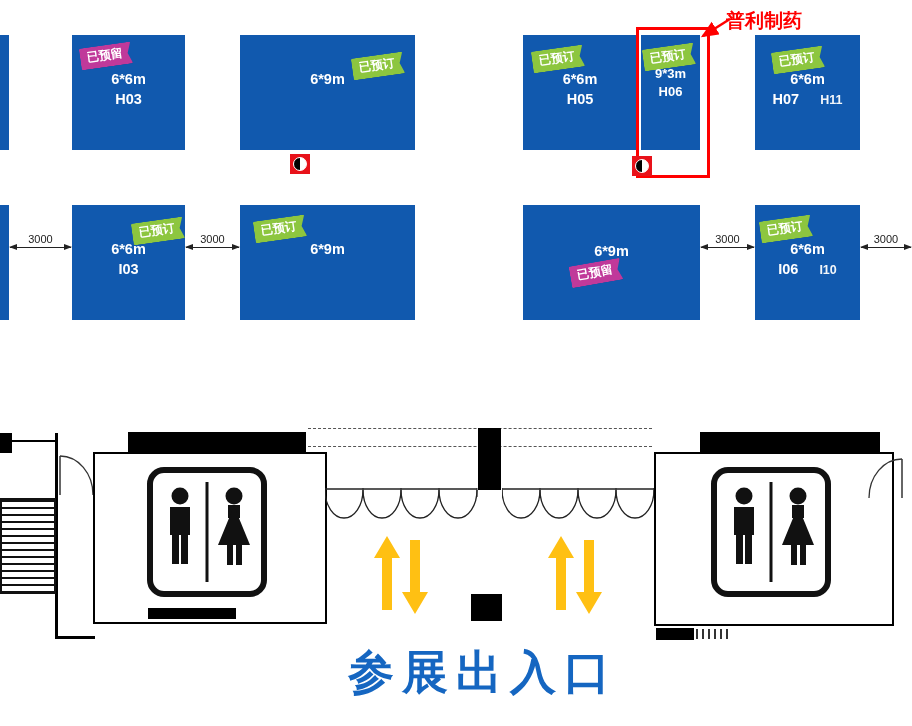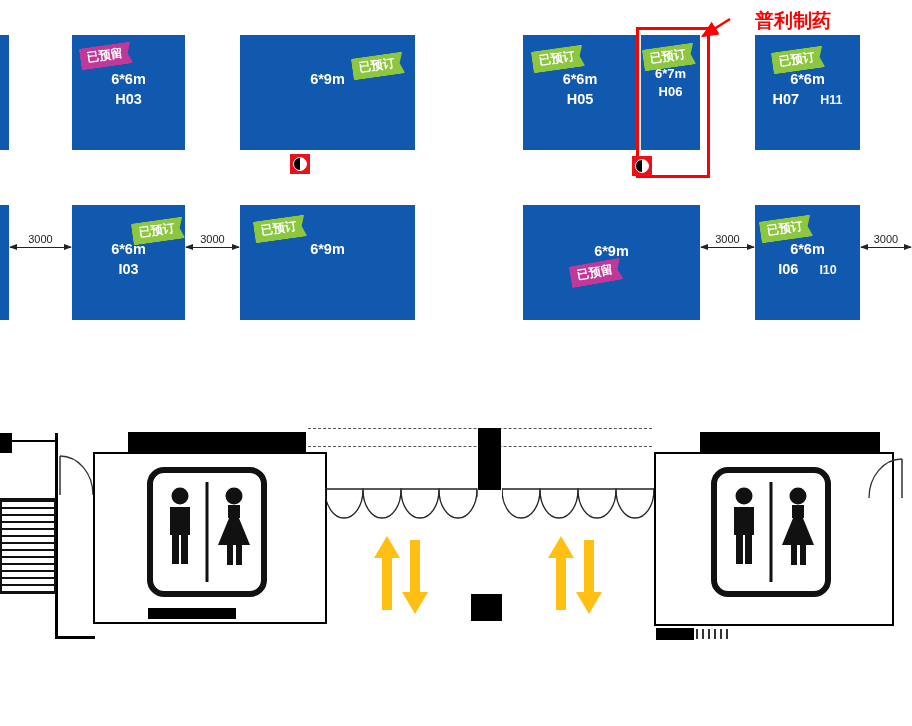--- a/index.html
+++ b/index.html
@@ -77,35 +77,35 @@
     <span class="badge booked" style="left:9px;top:13px;">已预订</span>
     <div class="blabel">
       <div>6*6m</div>
       <div>H05</div>
     </div>
   </div>
 
   <div class="booth narrow" style="left:641px;top:35px;width:59px;height:115px;">
     <span class="badge booked" style="left:2px;top:11px;">已预订</span>
     <div class="blabel">
-      <div>6*7m</div>
+      <div>9*3m</div>
       <div>H06</div>
     </div>
   </div>
 
   <div class="booth" style="left:755px;top:35px;width:105px;height:115px;">
     <span class="badge booked" style="left:17px;top:14px;">已预订</span>
     <div class="blabel">
       <div>6*6m</div>
       <div><span>H07</span><span class="id2">H11</span></div>
     </div>
   </div>
 
   <div class="hl-box" style="left:636px;top:27px;width:68px;height:145px;"></div>
-  <div class="anno" style="left:755px;top:8px;">普利制药</div>
+  <div class="anno" style="left:726px;top:8px;">普利制药</div>
   <svg class="abs" style="left:695px;top:16px;" width="40" height="26">
     <defs>
       <marker id="ah" markerWidth="8" markerHeight="8" refX="6" refY="3" orient="auto">
         <path d="M0,0 L7,3 L0,6 Z" fill="#FF0000"></path>
       </marker>
     </defs>
     <line x1="35" y1="3" x2="8" y2="20" stroke="#FF0000" stroke-width="2.5" marker-end="url(#ah)"></line>
   </svg>
 
   <div class="fire" style="left:290px;top:154px;">
@@ -233,14 +233,15 @@
     <rect x="82" y="39" width="12" height="13" fill="#111"></rect>
     <path d="M88,40 L72,79 L104,79 Z" fill="#111"></path>
     <rect x="81" y="79" width="6" height="20" fill="#111"></rect>
     <rect x="90" y="79" width="6" height="20" fill="#111"></rect>
   </svg>
   <svg class="abs" style="left:868px;top:458px;" width="36" height="42">
     <path d="M34,1 A33,39 0 0 0 1,40" fill="none" stroke="#333" stroke-width="1.3"></path>
     <line x1="34" y1="1" x2="34" y2="40" stroke="#333" stroke-width="1.5"></line>
   </svg>
 
+  <div class="entrance-label" style="left:348px;top:642px;">参展出入口</div>
 
 </div>
 
 </body></html>

